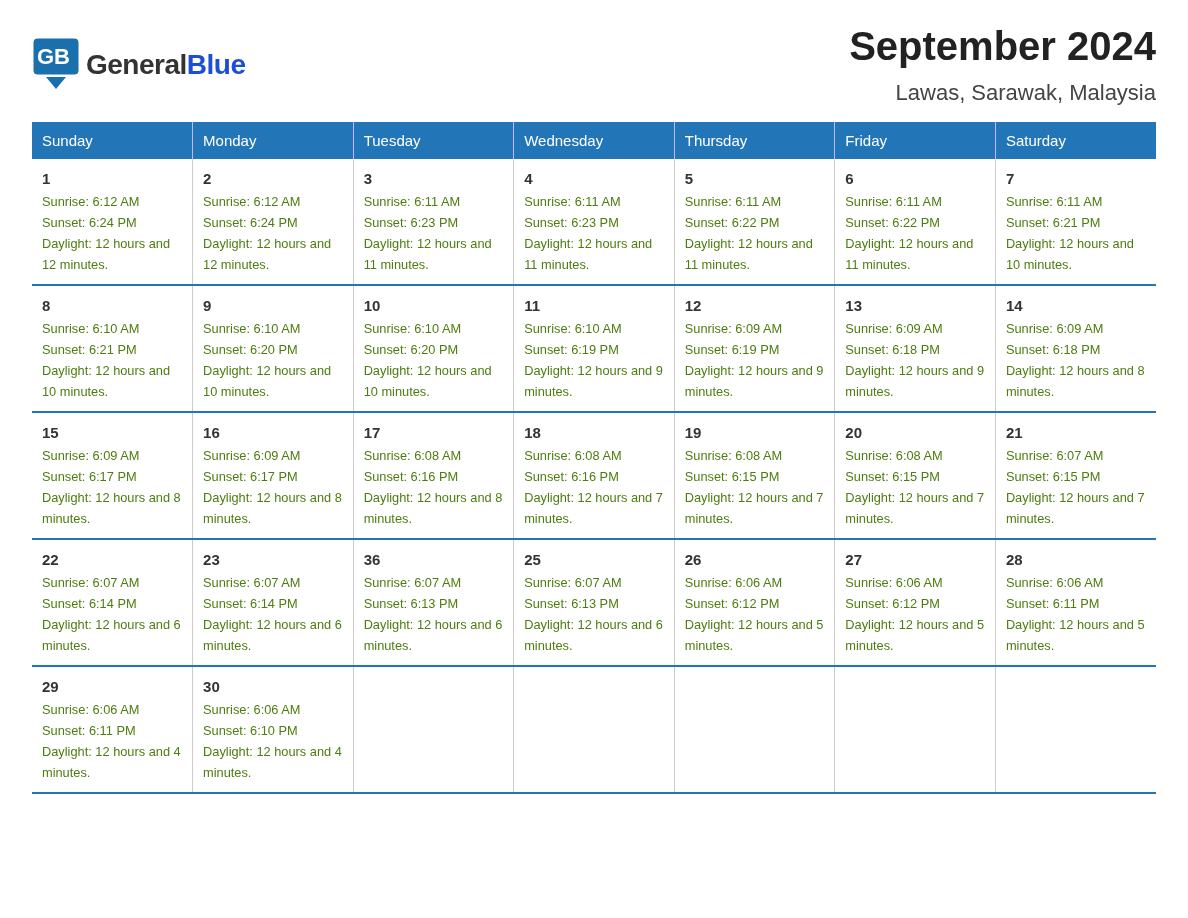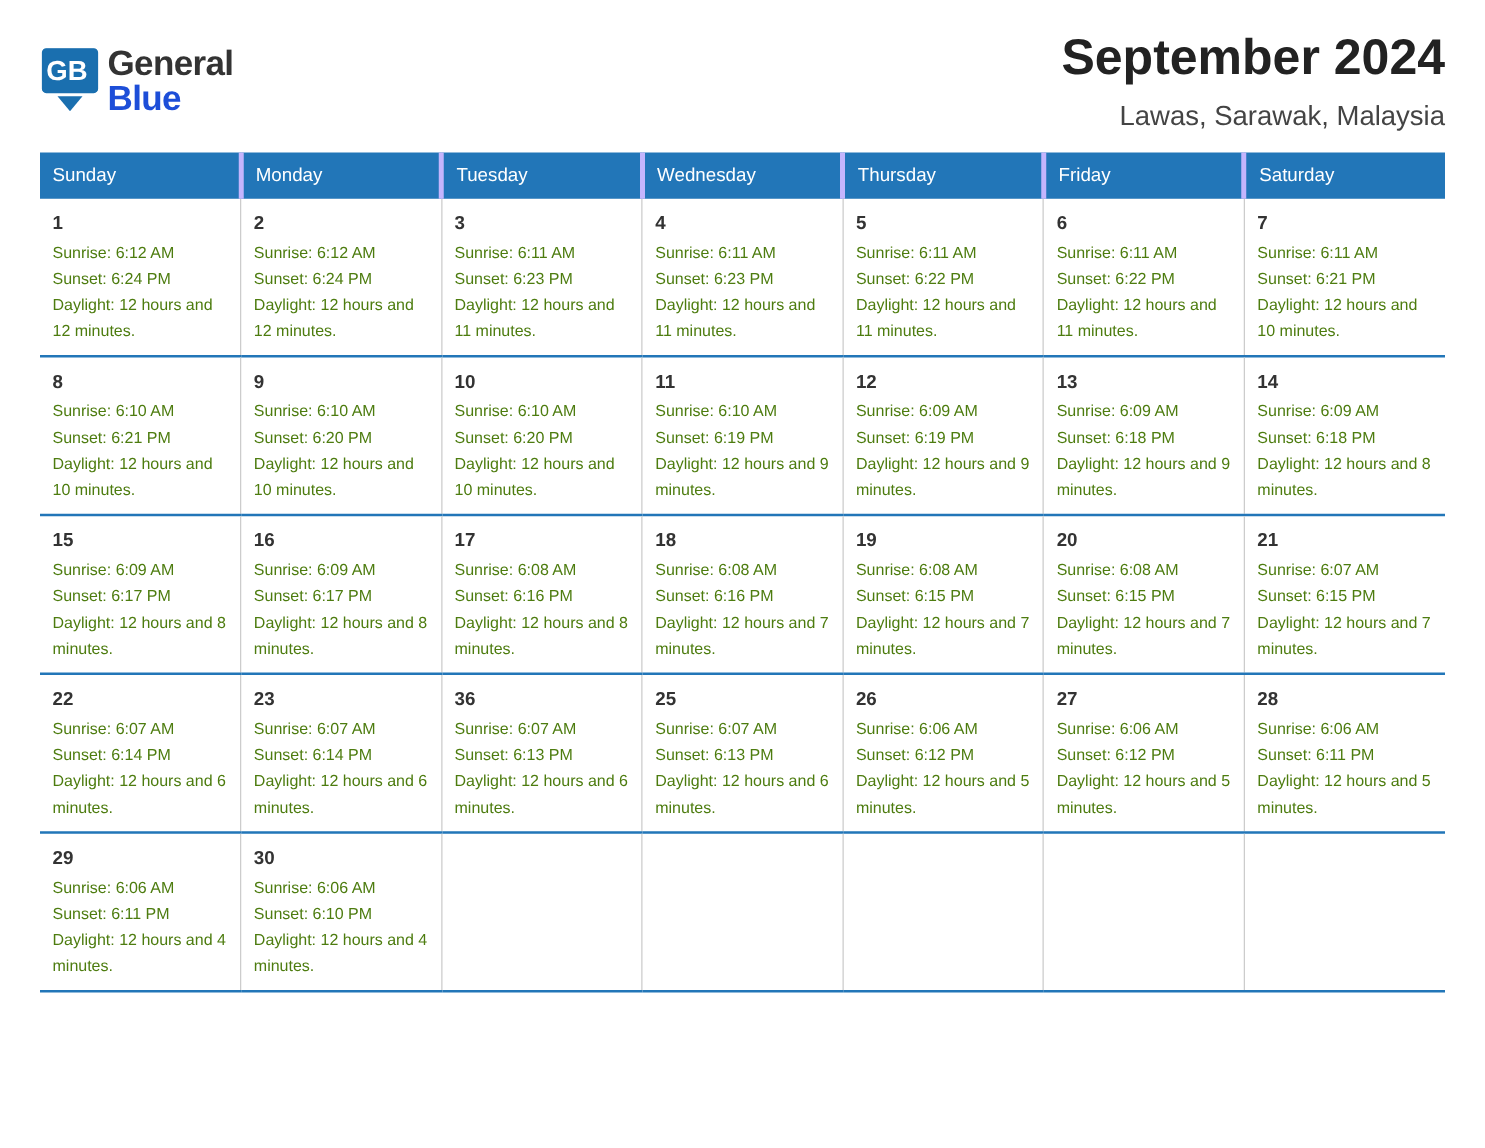--- a/index.html
+++ b/index.html
@@ -36,21 +36,21 @@
       border-collapse: collapse;
       font-size: 13.5px;
     }
     thead tr th {
       background-color: #2276b8;
       color: #fff;
       padding: 10px 10px 10px 10px;
       text-align: left;
       font-size: 15px;
       font-weight: normal;
-      border-right: 4px solid #c4b5fd;
+      border-right: 1px solid #c4b5fd;
     }
     thead tr th:last-child {
       border-right: none;
     }
     tbody tr td {
       vertical-align: top;
       padding: 8px 10px;
       border-right: 1px solid #ccc;
       border-bottom: 2px solid #2276b8;
       width: calc(100% / 7);
@@ -73,21 +73,21 @@
     
     .logo-wrap {
       display: flex;
       align-items: center;
     }
     .logo-icon {
       margin-right: 6px;
     }
     .logo-name-col {
       display: flex;
-      flex-direction: column;
+      flex-direction: row;
     }
     .logo-general {
       font-size: 28px;
       font-weight: bold;
       color: #333;
       letter-spacing: -0.5px;
       line-height: 1;
     }
     .logo-blue {
       font-size: 28px;

